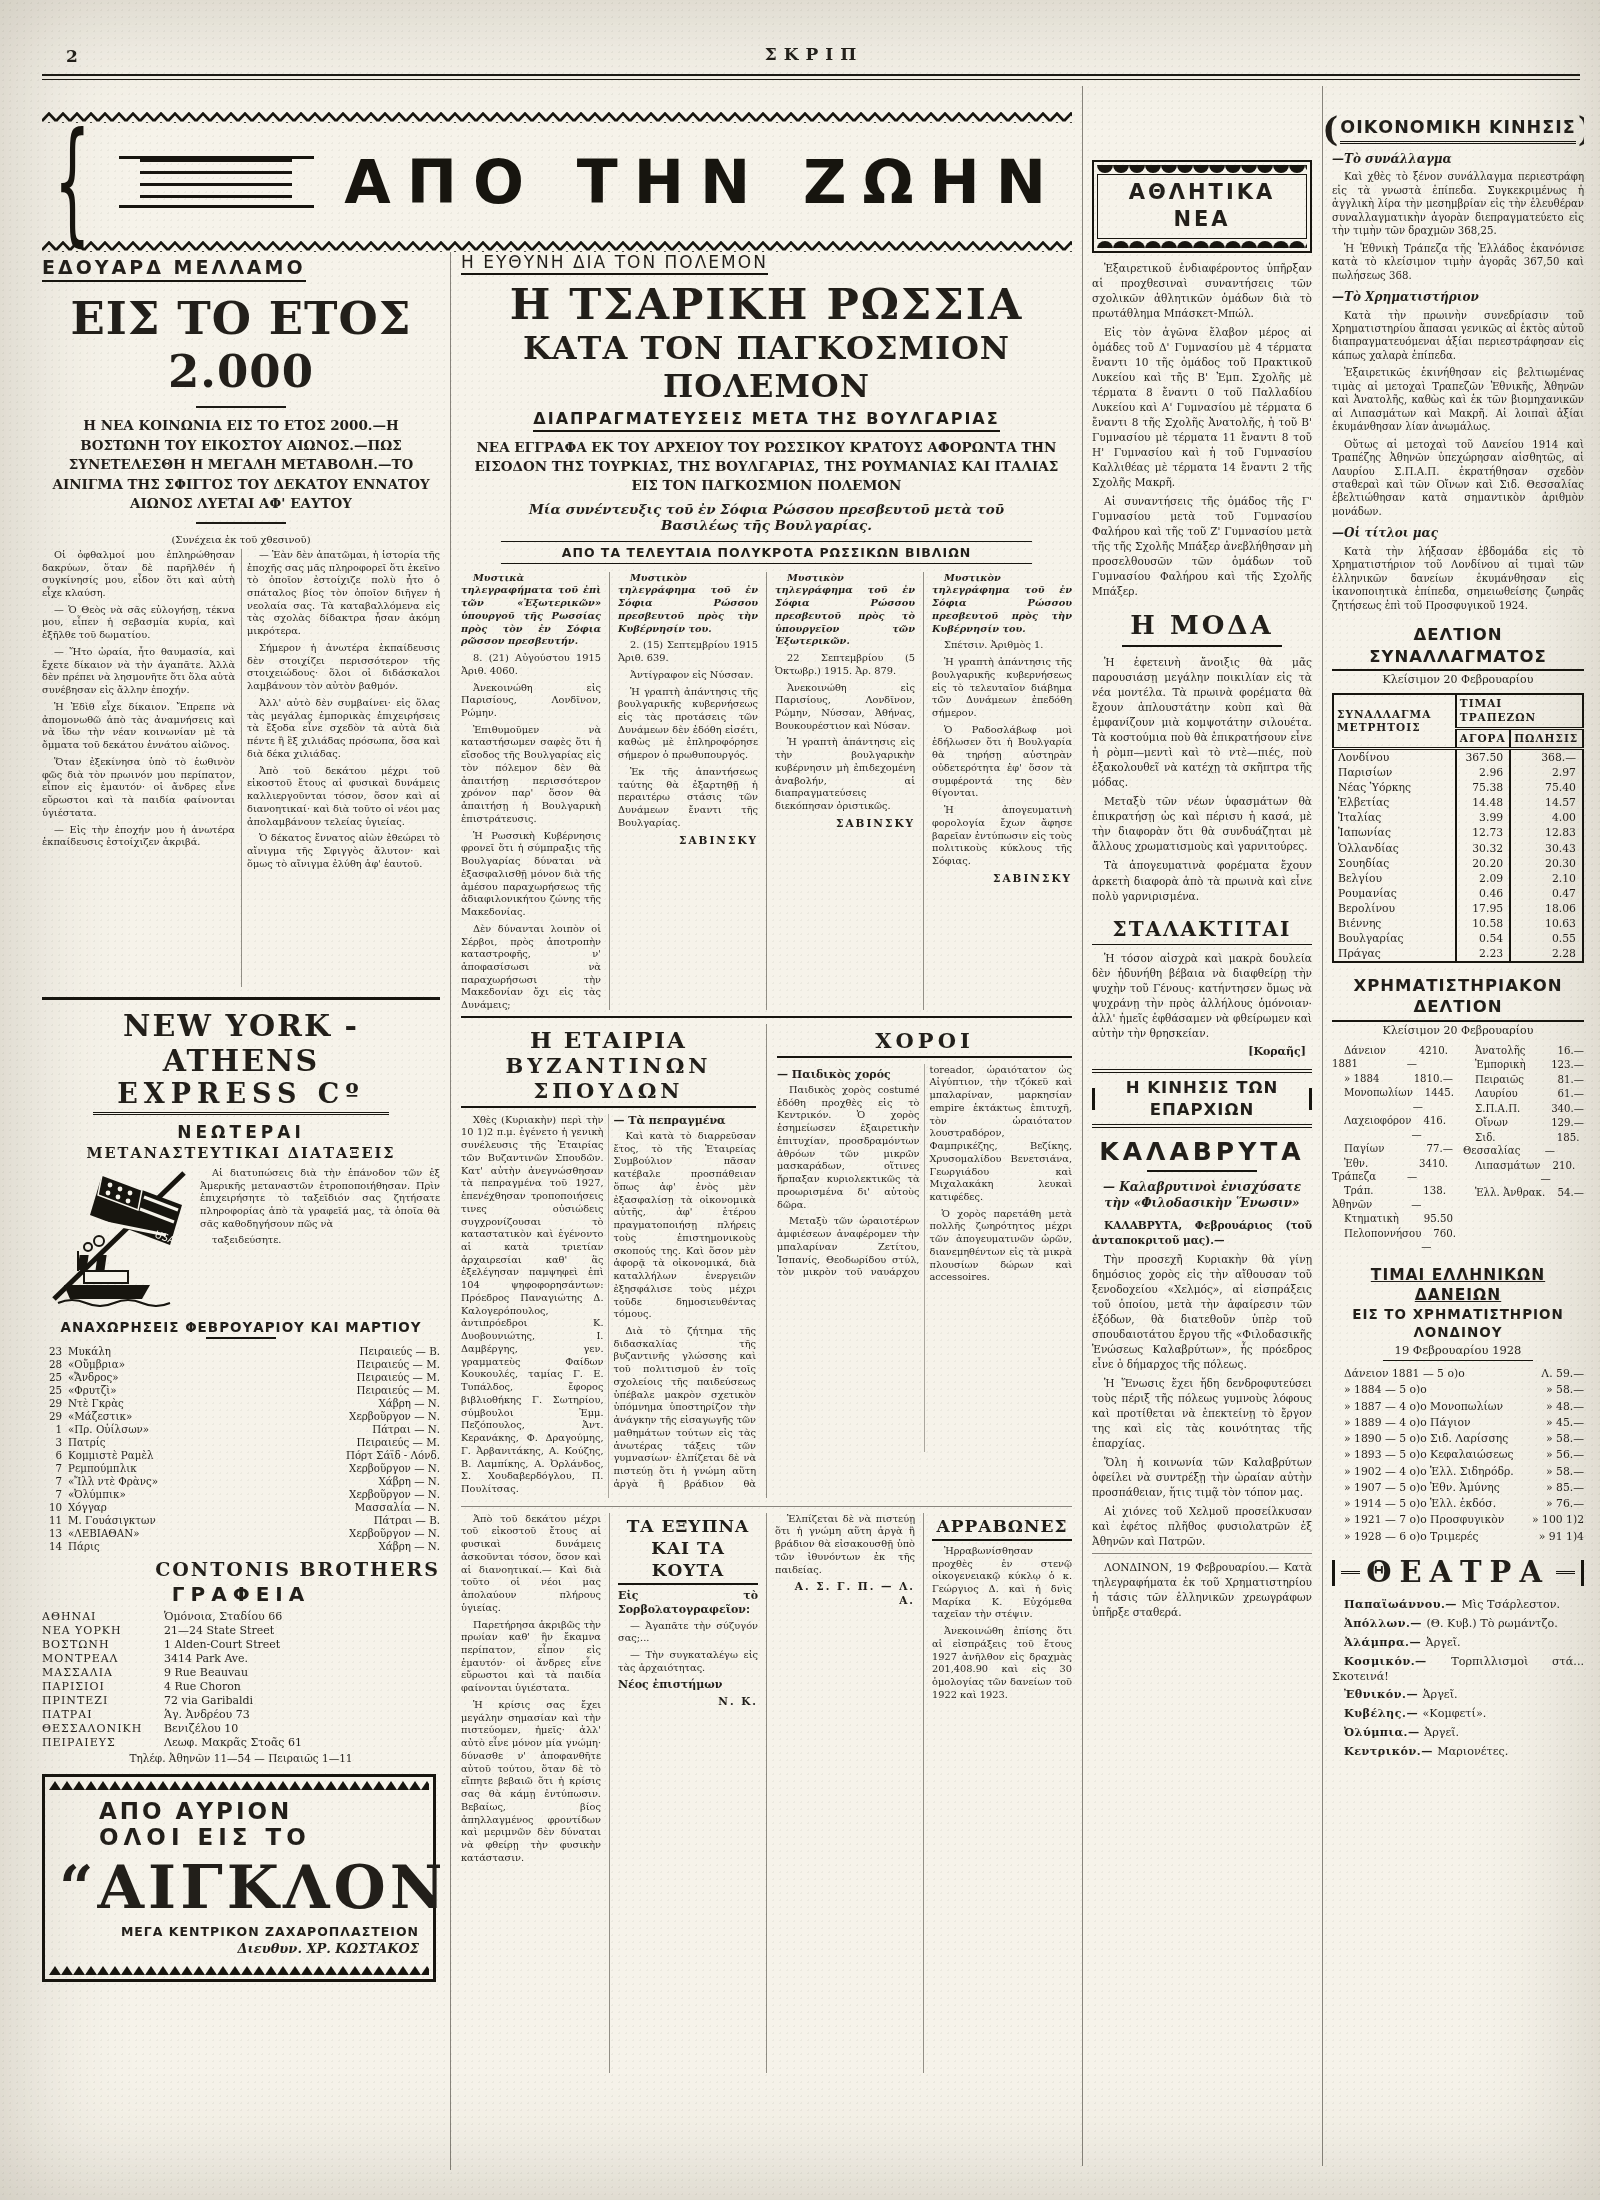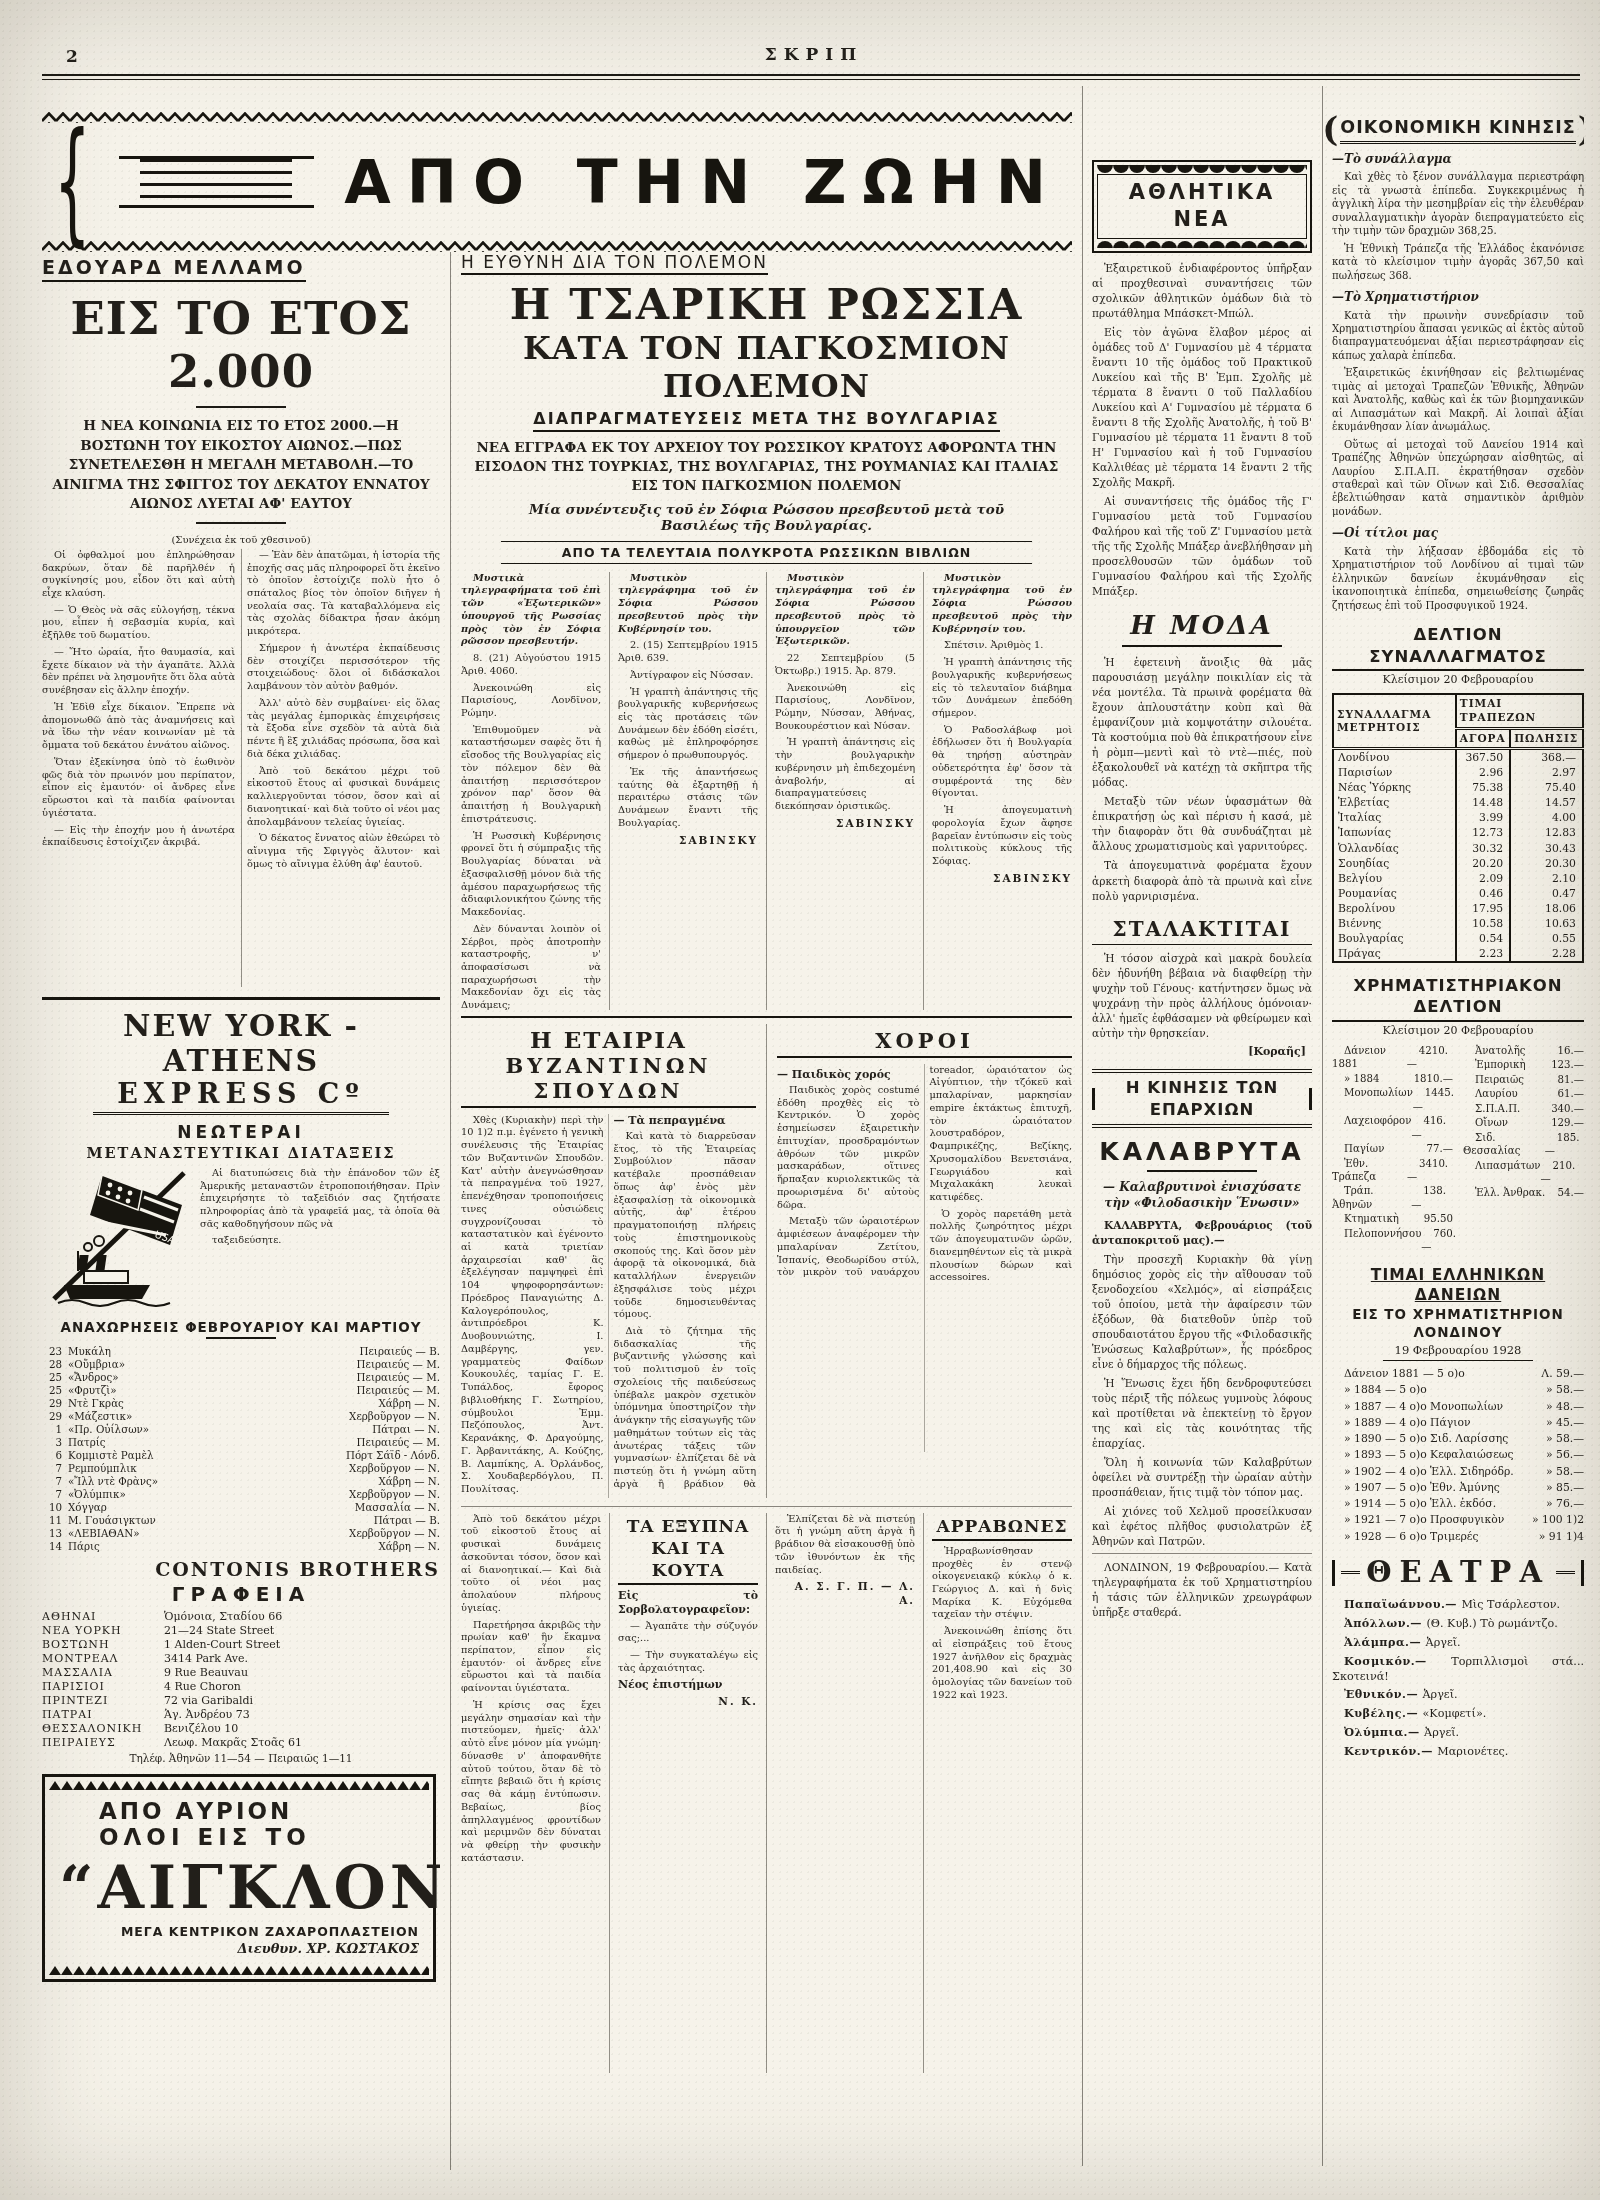--- a/index.html
+++ b/index.html
@@ -91,21 +91,21 @@
   .cols2{columns:2;column-gap:10px;column-rule:1px solid rgba(25,22,14,.35);height:388px;overflow:hidden;}
   .row2{display:flex;gap:8px;border-top:1px solid rgba(25,22,14,.5);margin-top:8px;padding-top:6px;height:560px;overflow:hidden;}
   .row2 .c{flex:1;min-width:0;}
   .row2 .c + .c{border-left:1px solid rgba(25,22,14,.45);padding-left:8px;}
   .minihead{font-size:17px;font-weight:bold;text-align:center;letter-spacing:1px;margin:2px 0 4px;border-bottom:2px solid #17150f;padding-bottom:2px;}
   
   .athbox{border:2px solid #17150f;padding:3px;margin-bottom:8px;}
   .athbox .in{border:1px solid #17150f;padding:2px 4px;}
   .athbox h2{margin:2px 0;text-align:center;font-family:"DejaVu Sans",sans-serif;font-weight:bold;font-size:21px;letter-spacing:3px;}
   .cC p{font-size:10.6px;line-height:1.42;}
-  .fash-t{font-size:26px;font-weight:bold;text-align:center;letter-spacing:3px;border-bottom:2px solid #17150f;width:max-content;margin:10px auto 8px;padding:0 8px 2px;font-style:italic;}
+  .fash-t{font-size:26px;font-weight:bold;text-align:center;letter-spacing:3px;border-bottom:2px solid #17150f;width:max-content;margin:10px auto 8px;padding:0 8px 2px;}
   .stal-t{font-size:20px;font-weight:bold;text-align:center;letter-spacing:2px;margin:12px 0 6px;border-bottom:1px solid #17150f;padding-bottom:2px;}
   .attr{text-align:right;font-weight:bold;font-size:11px;margin:2px 6px 10px;}
   .provbox{border-top:4px double #17150f;border-bottom:4px double #17150f;margin:10px 0 8px;padding:4px 0;display:flex;align-items:center;gap:6px;}
   .provbox .bar{width:3px;height:22px;background:#17150f;}
   .provbox h3{flex:1;text-align:center;margin:0;font-family:"DejaVu Sans",sans-serif;font-weight:bold;font-size:16.5px;letter-spacing:1px;}
   .kal-t{font-family:"DejaVu Sans",sans-serif;font-size:25px;font-weight:bold;text-align:center;letter-spacing:4px;margin:4px 0 2px;}
   .kal-r{border-top:2px solid #17150f;width:110px;margin:0 auto 8px;}
   .kal-sub{font-weight:bold;font-style:italic;font-size:12px;text-align:center;margin:0 0 6px;}
   .dateline{font-weight:bold;}
   .lonnote{margin-top:10px;border-top:1px solid rgba(25,22,14,.5);padding-top:6px;}

